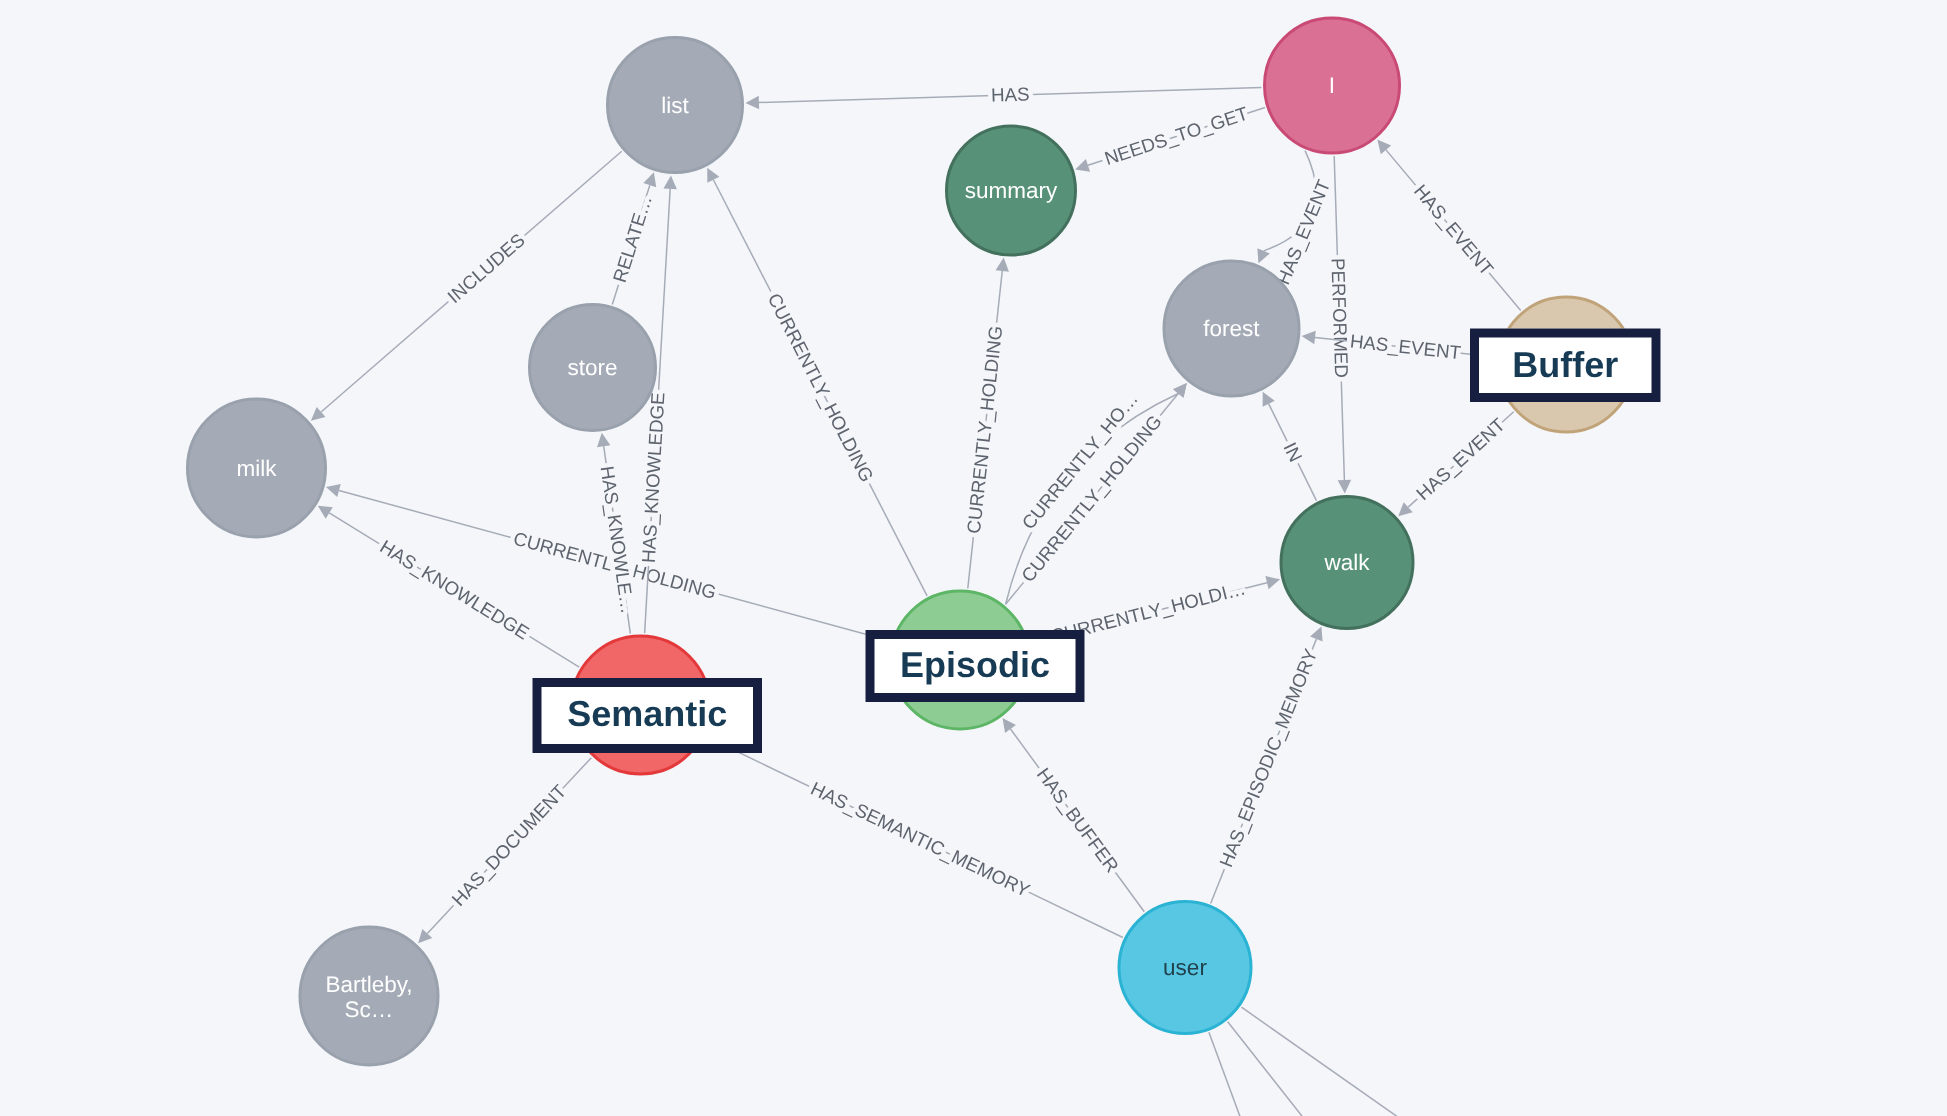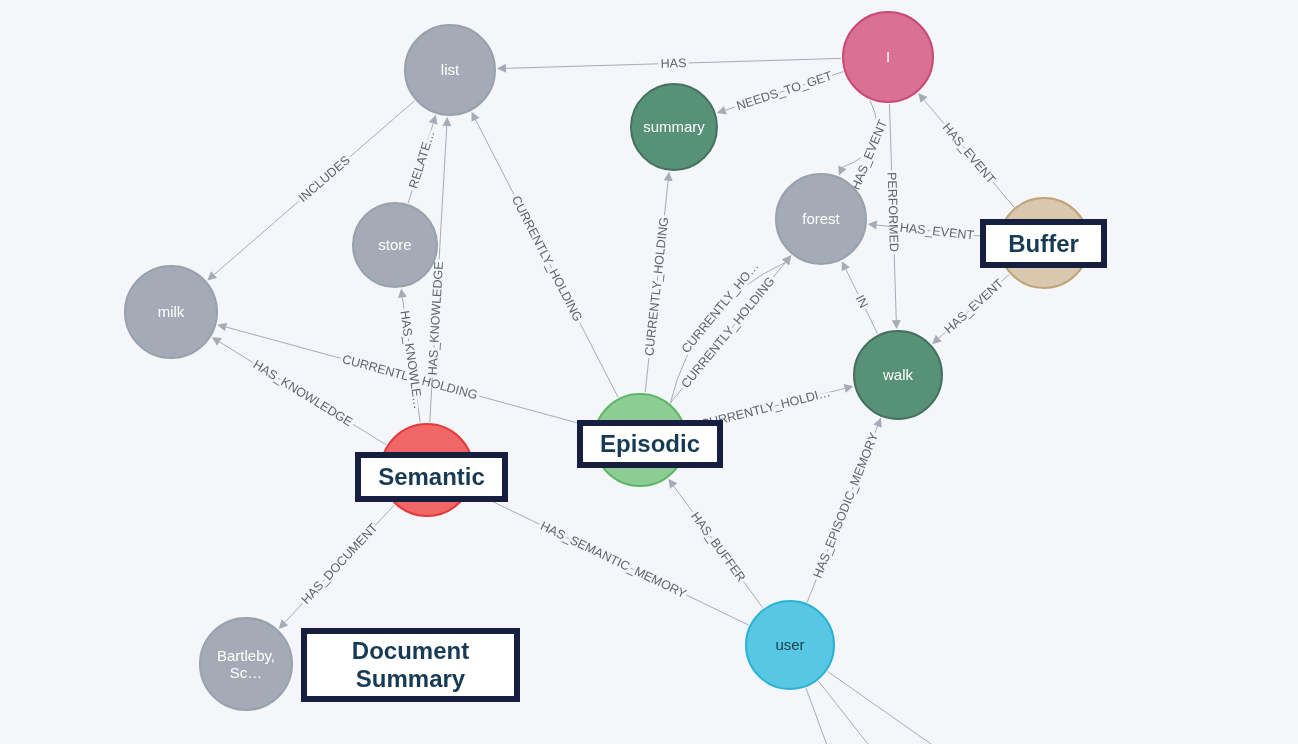--- a/index.html
+++ b/index.html
@@ -231,17 +231,14 @@
   <div id="callouts">
       <div class="callout" style="left: 980px; top: 219px; width: 127px; height: 49px; background: rgb(255, 255, 255); border-color: rgb(22, 31, 63); color: rgb(23, 59, 84);">
         <span>Buffer</span>
       </div>
       <div class="callout" style="left: 577px; top: 420px; width: 146px; height: 48px; background: rgb(255, 255, 255); border-color: rgb(22, 31, 63); color: rgb(23, 59, 84);">
         <span>Episodic</span>
       </div>
       <div class="callout" style="left: 355px; top: 452px; width: 153px; height: 50px; background: rgb(255, 255, 255); border-color: rgb(22, 31, 63); color: rgb(23, 59, 84);">
         <span>Semantic</span>
       </div>
-      <div class="callout" style="left: 301px; top: 628px; width: 219px; height: 74px; background: rgb(255, 255, 255); border-color: rgb(22, 31, 63); color: rgb(23, 59, 84);">
-        <span>Document Summary</span>
-      </div>
     </div>
 </div>
 
 </body></html>

